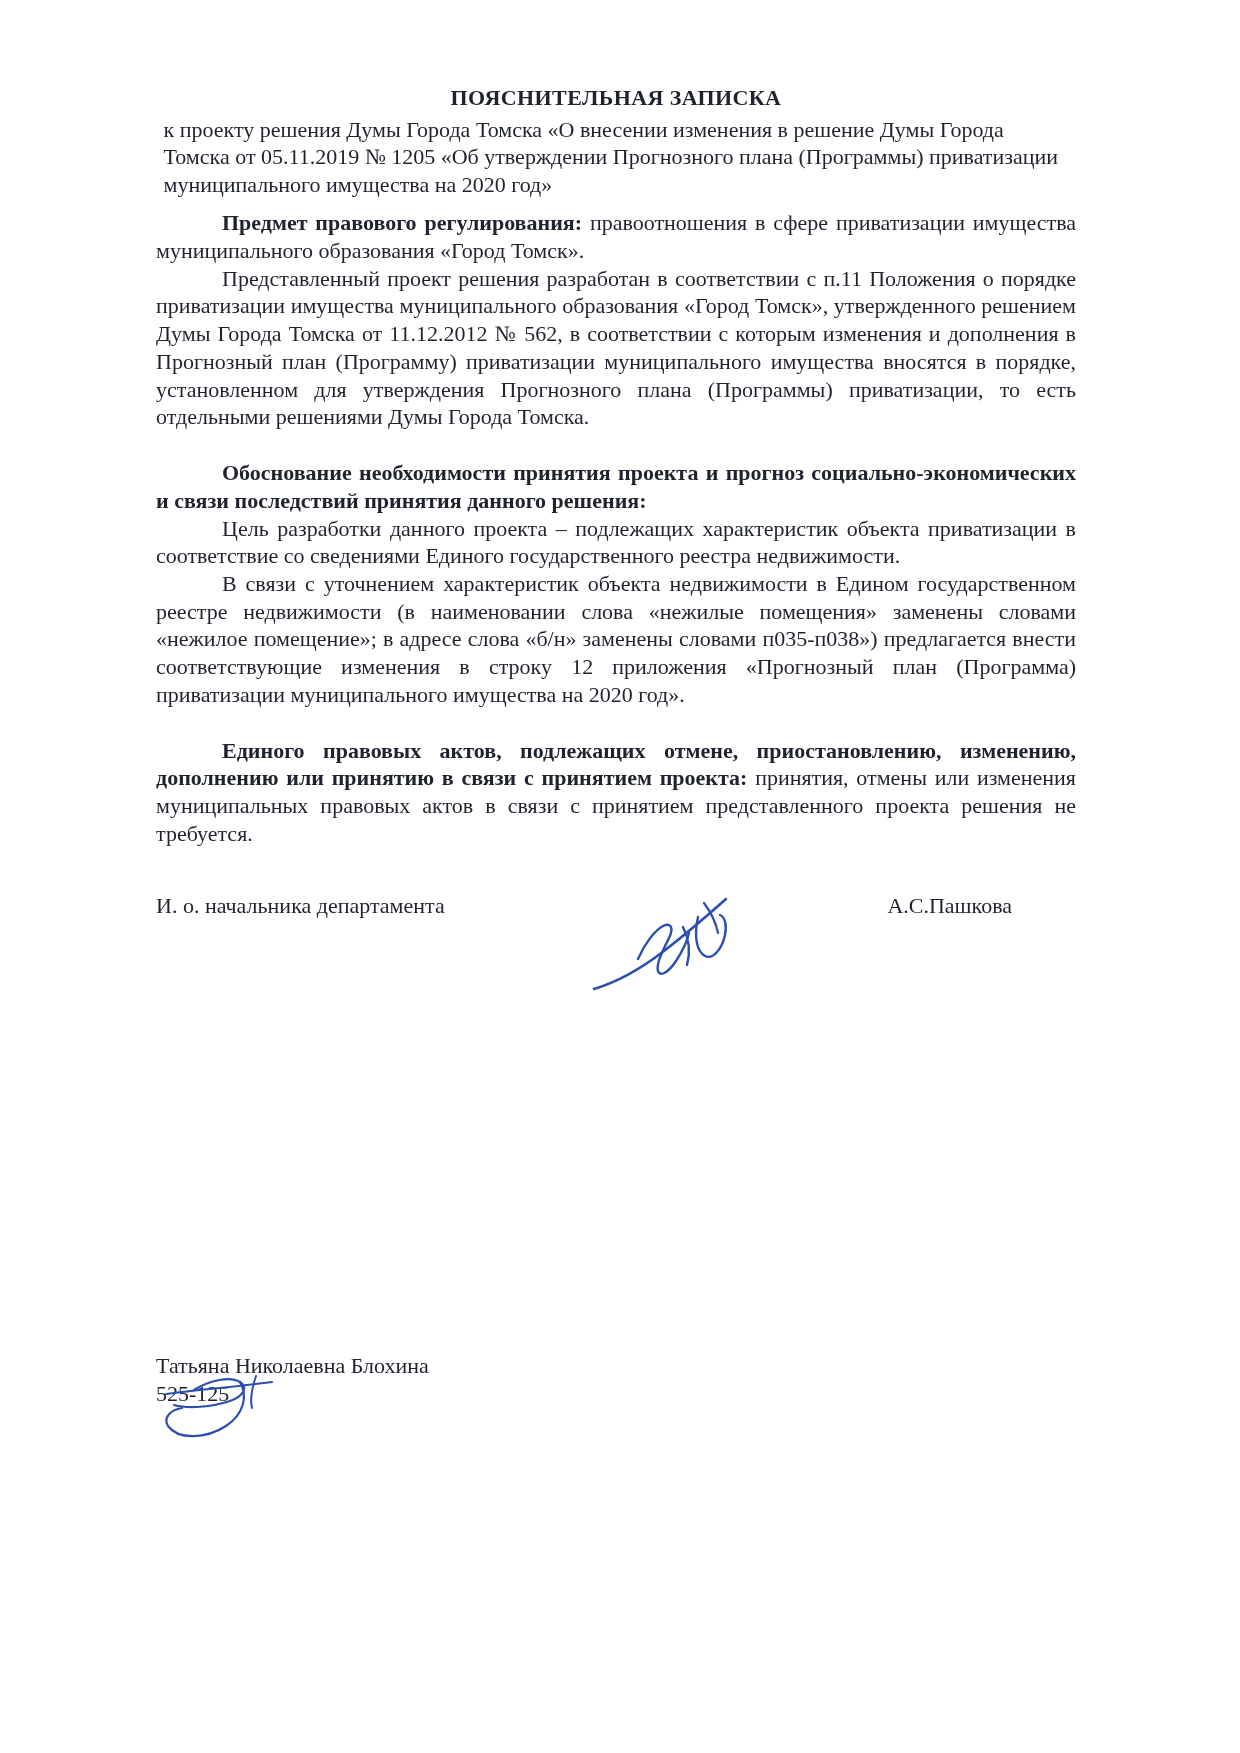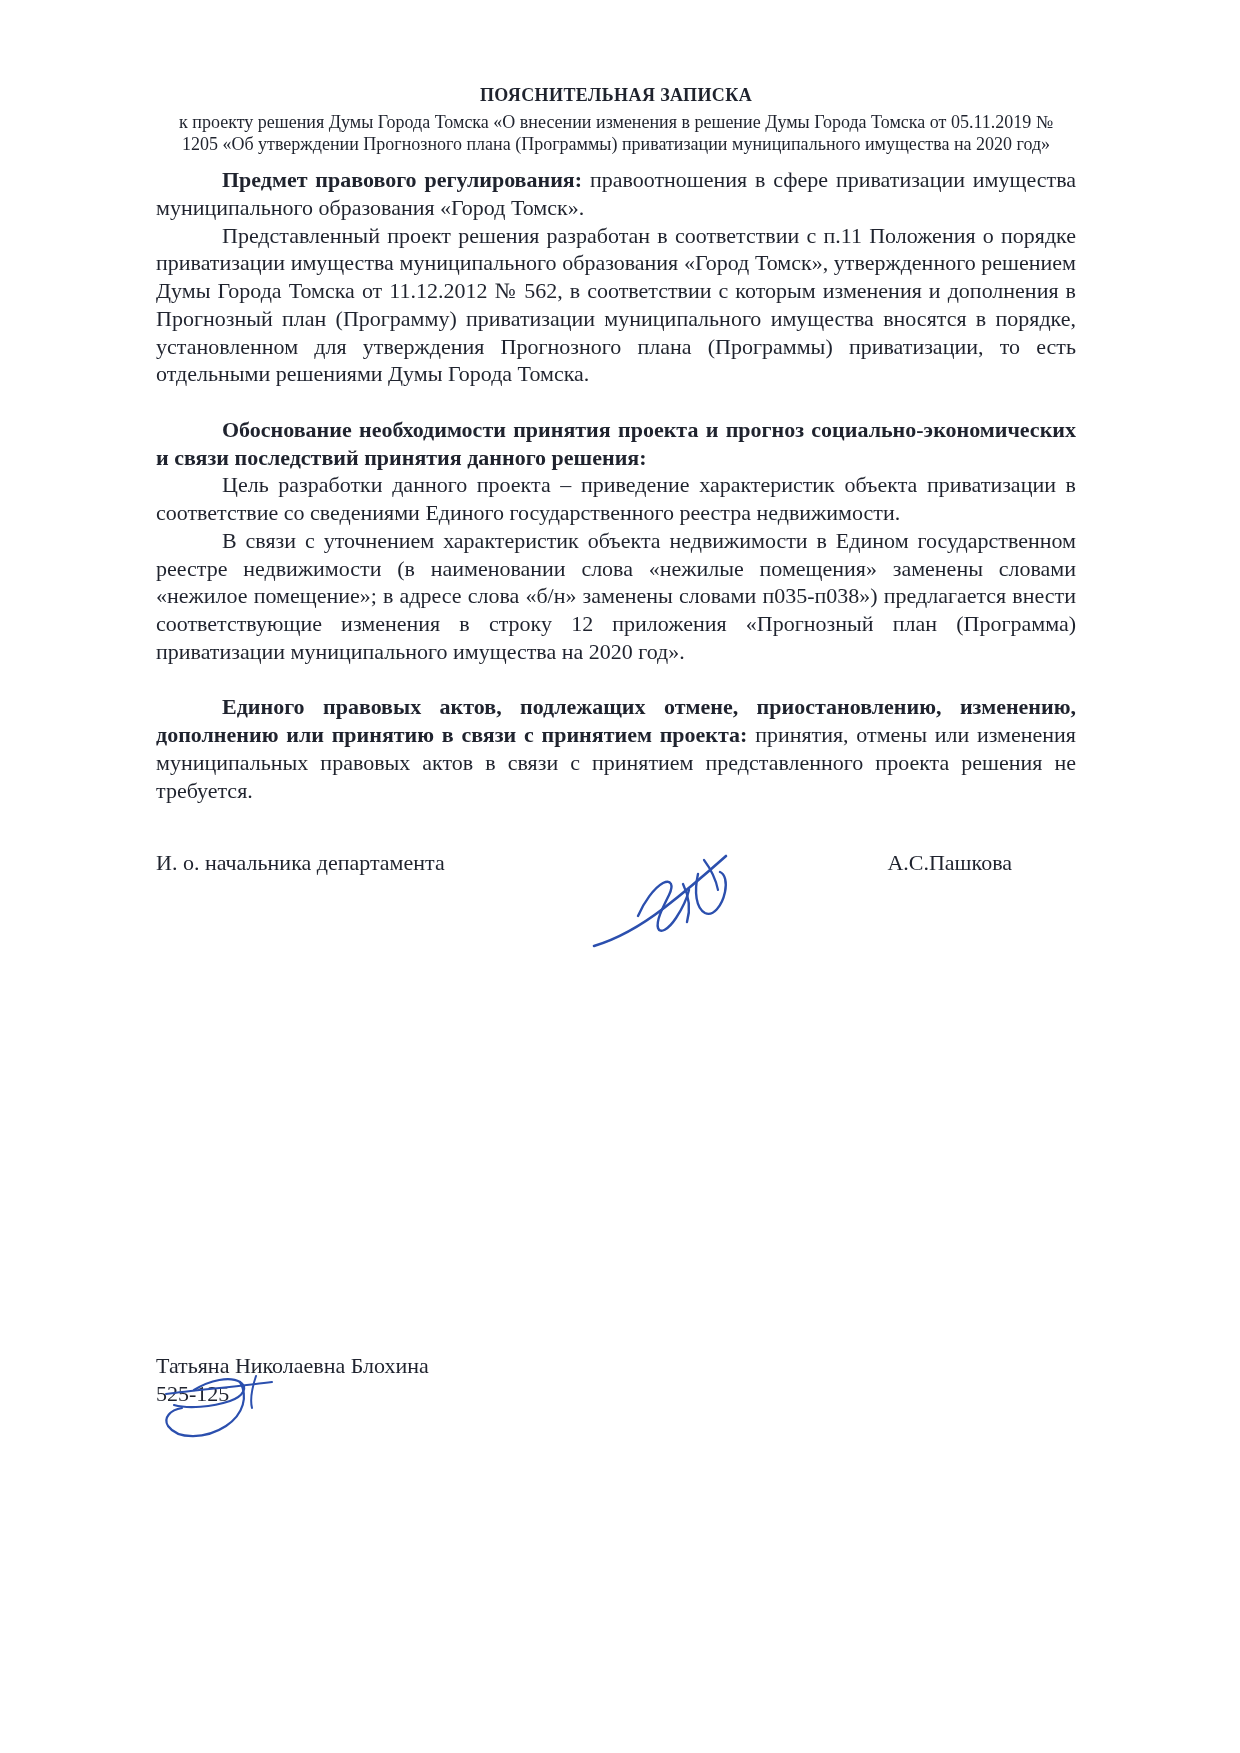--- a/index.html
+++ b/index.html
@@ -14,27 +14,26 @@
     position: relative;
     width: 1240px;
     height: 1753px;
     padding: 84px 164px 0 156px;
     background: #ffffff;
     overflow: hidden;
   }
   .doc-title {
     text-align: center;
     font-weight: bold;
-    font-size: 18px;
+    font-size: 22px;
     letter-spacing: 0.4px;
     line-height: 1.25;
   }
   .doc-subtitle {
-    text-align: center;
-    font-size: 18px;
+    font-size: 22px;
     line-height: 1.27;
     max-width: 905px;
     margin: 4px auto 0 auto;
   }
   .doc-body { margin-top: 10px; }
   p.para {
     font-size: 22px;
     line-height: 1.26;
     text-align: justify;
     text-indent: 66px;
@@ -87,21 +86,21 @@
 
   <div class="doc-subtitle">к проекту решения Думы Города Томска «О внесении изменения в решение Думы Города Томска от 05.11.2019 № 1205 «Об утверждении Прогнозного плана (Программы) приватизации муниципального имущества на 2020 год»</div>
 
   <div class="doc-body">
     <p class="para"><b>Предмет правового регулирования:</b><span> правоотношения в сфере приватизации имущества муниципального образования «Город Томск».</span></p>
 
     <p class="para"><b></b><span>Представленный проект решения разработан в соответствии с п.11 Положения о порядке приватизации имущества муниципального образования «Город Томск», утвержденного решением Думы Города Томска от 11.12.2012 № 562, в соответствии с которым изменения и дополнения в Прогнозный план (Программу) приватизации муниципального имущества вносятся в порядке, установленном для утверждения Прогнозного плана (Программы) приватизации, то есть отдельными решениями Думы Города Томска.</span></p>
 
     <p class="para section"><b>Обоснование необходимости принятия проекта и прогноз социально-экономических и связи последствий принятия данного решения:</b><span></span></p>
 
-    <p class="para"><b></b><span>Цель разработки данного проекта – приведение характеристик объекта приватизации в соответствие со сведениями Единого государственного реестра недвижимости.</span></p>
+    <p class="para"><b></b><span>Цель разработки данного проекта – подлежащих характеристик объекта приватизации в соответствие со сведениями Единого государственного реестра недвижимости.</span></p>
 
     <p class="para"><b></b><span>В связи с уточнением характеристик объекта недвижимости в Едином государственном реестре недвижимости (в наименовании слова «нежилые помещения» заменены словами «нежилое помещение»; в адресе слова «б/н» заменены словами п035-п038») предлагается внести соответствующие изменения в строку 12 приложения «Прогнозный план (Программа) приватизации муниципального имущества на 2020 год».</span></p>
 
     <p class="para section"><b>Единого правовых актов, подлежащих отмене, приостановлению, изменению, дополнению или принятию в связи с принятием проекта:</b><span> принятия, отмены или изменения муниципальных правовых актов в связи с принятием представленного проекта решения не требуется.</span></p>
   </div>
 
   <div class="sig-row">
     <span class="sig-label">И. о. начальника департамента</span>
     <span class="sig-ink">
       <svg viewBox="0 0 160 110" xmlns="http://www.w3.org/2000/svg">

